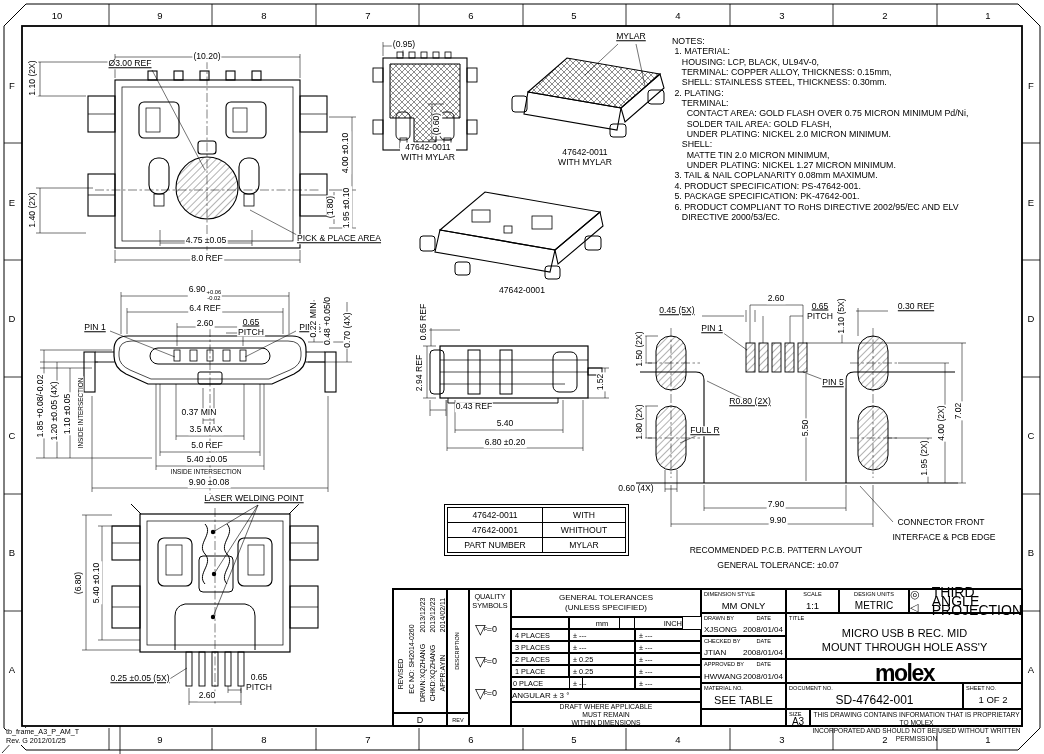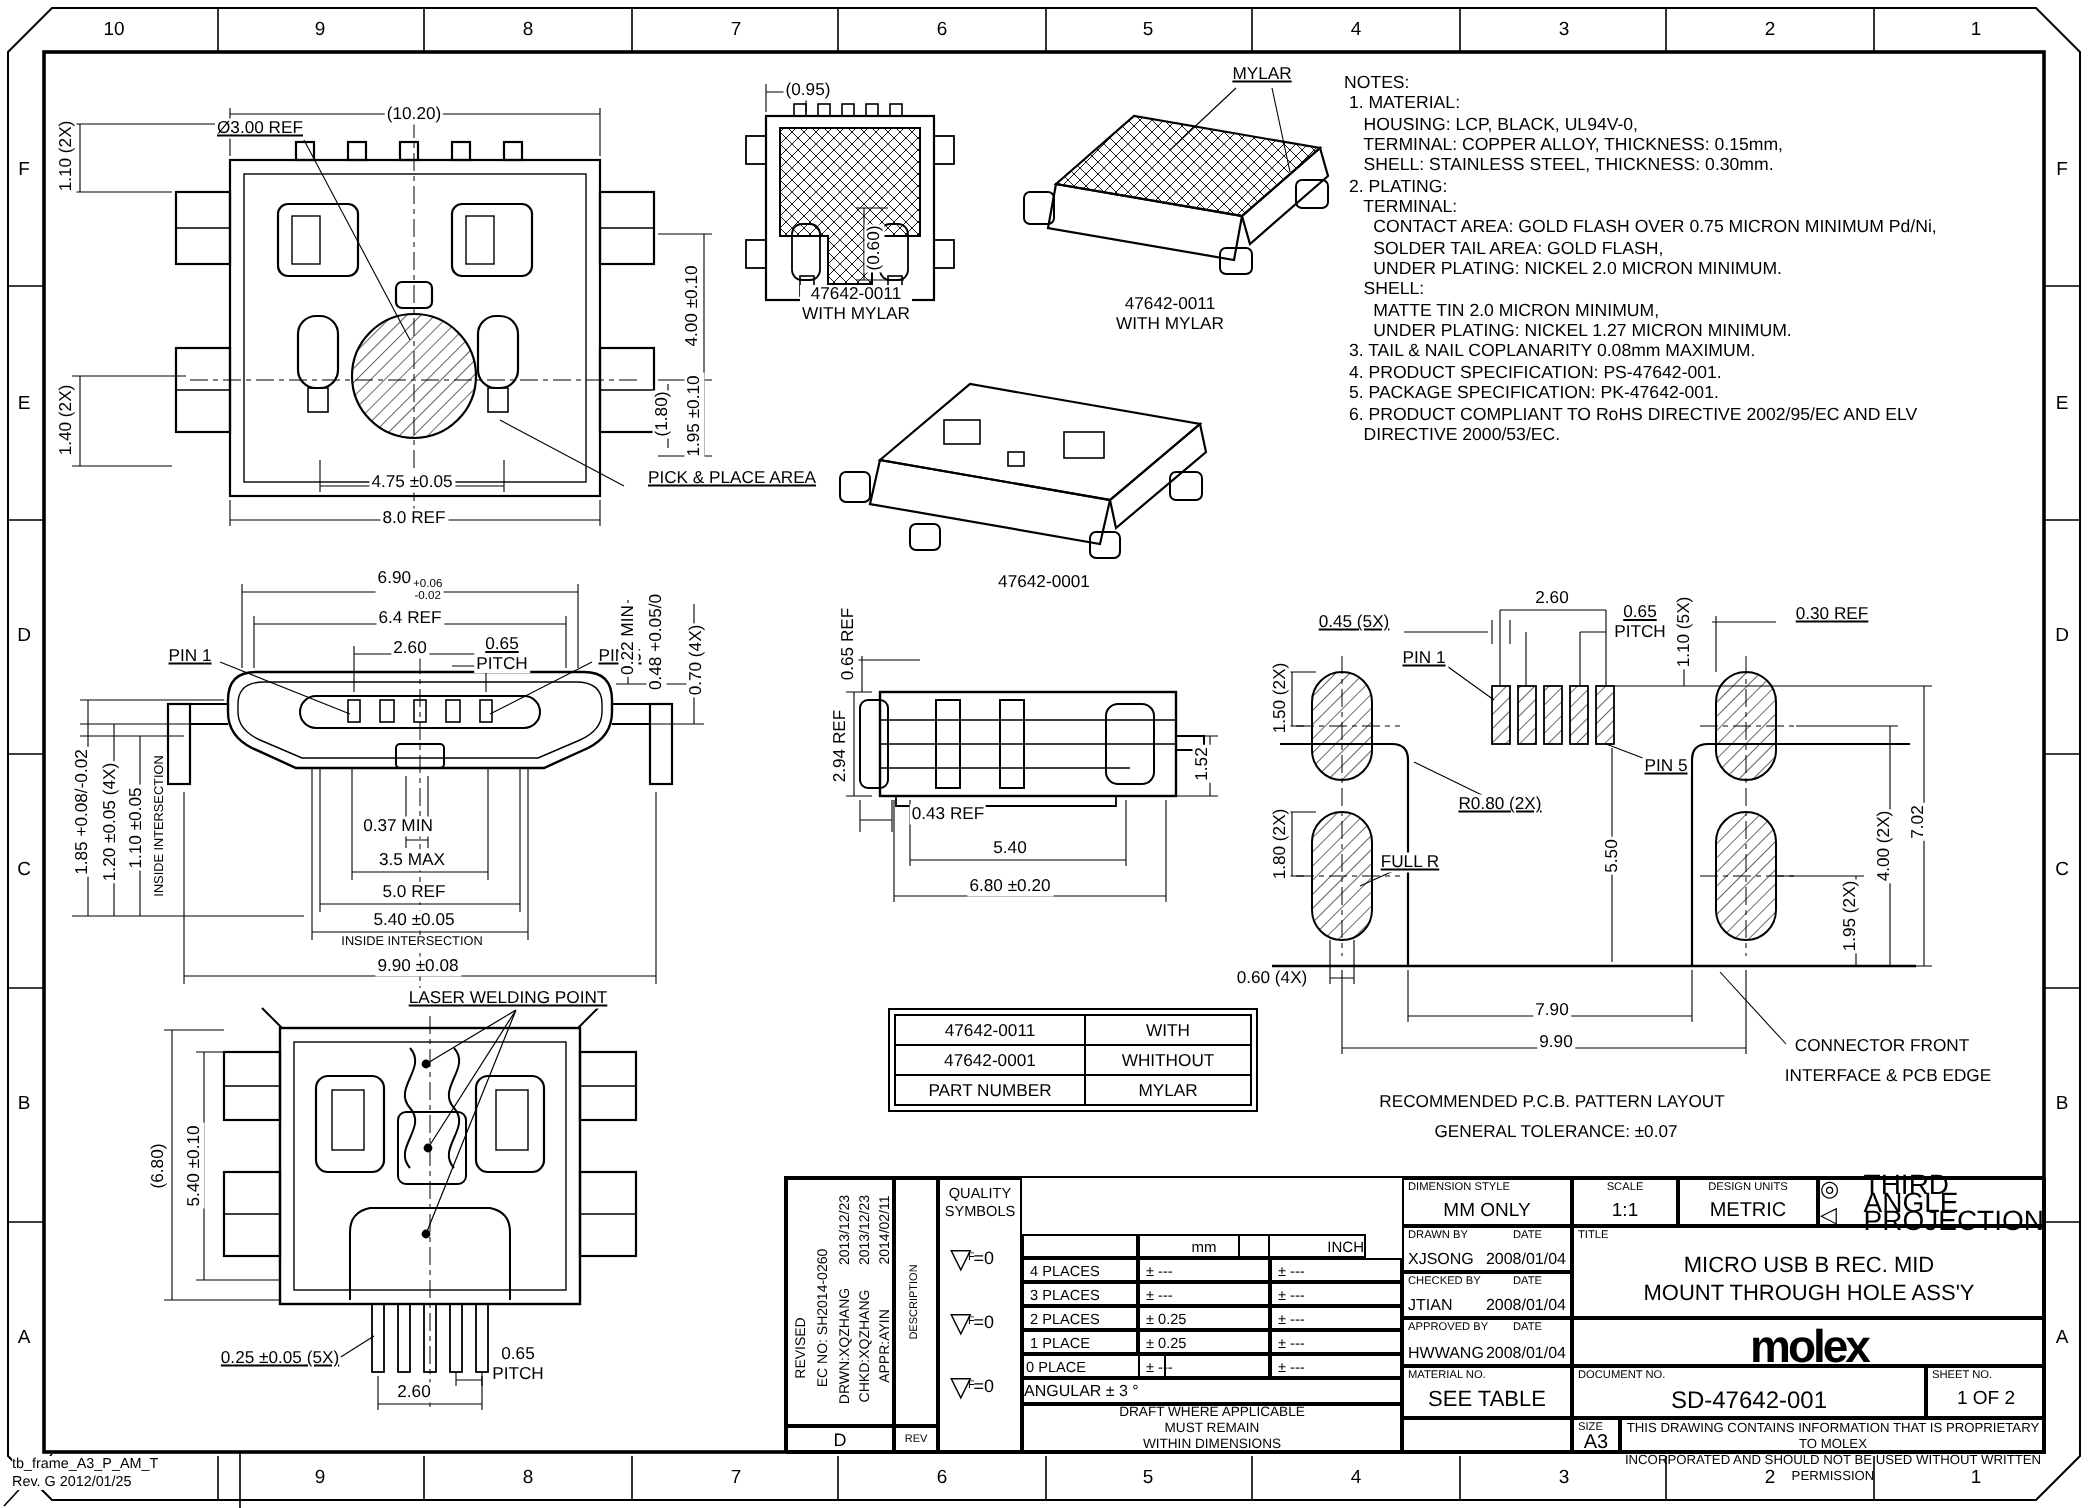--- a/index.html
+++ b/index.html
@@ -326,21 +326,21 @@
 
 <div class="hl" style="left:207px;top:57px">(10.20)</div>
 <div class="hl u" style="left:130px;top:64px">Ø3.00 REF</div>
 <div class="vl" style="left:33px;top:78px">1.10 (2X)</div>
 <div class="vl" style="left:33px;top:210px">1.40 (2X)</div>
 <div class="vl" style="left:346px;top:153px">4.00 ±0.10</div>
 <div class="vl" style="left:331px;top:207px">(1.80)</div>
 <div class="vl" style="left:347px;top:208px">1.95 ±0.10</div>
 <div class="hl" style="left:206px;top:241px">4.75 ±0.05</div>
 <div class="hl" style="left:207px;top:259px">8.0 REF</div>
-<div class="hl u" style="left:366px;top:239px">PICK &amp; PLACE AREA</div>
+<div class="hl u" style="left:339px;top:239px">PICK &amp; PLACE AREA</div>
 
 <div class="hl" style="left:404px;top:45px">(0.95)</div>
 <div class="vl" style="left:437px;top:124px">(0.60)</div>
 <div class="hl" style="left:428px;top:152px">47642-0011
 WITH MYLAR</div>
 
 <div class="hl u nobg" style="left:631px;top:37px">MYLAR</div>
 <div class="hl nobg" style="left:585px;top:157px">47642-0011
 WITH MYLAR</div>
 <div class="hl nobg" style="left:522px;top:291px">47642-0001</div>
@@ -447,20 +447,22 @@
           <span class="qf">F</span>
           <span class="qeq">=0</span>
         </div>
     <div class="qsym" style="top:96px">
           <span class="qtri">▽</span>
           <span class="qf">F</span>
           <span class="qeq">=0</span>
         </div>
   </div>
 
+  <div class="cell" style="left:118px;top:0;width:190px;height:28px;text-align:center;font-size:8px;line-height:10px;padding-top:3px;white-space:pre-line"><span>GENERAL TOLERANCES
+(UNLESS SPECIFIED)</span></div>
   <div class="cell" style="left:118px;top:28px;width:58px;height:12px"></div>
   <div class="cell" style="left:176px;top:28px;width:66px;height:12px;text-align:center;font-size:7.5px;line-height:11px"><span>mm</span></div>
   <div class="cell" style="left:226px;top:28px;width:64px;height:12px;text-align:right;font-size:7.5px;line-height:11px"><span>INCH</span></div>
   <div class="cell" style="left:118px;top:40px;width:58px;height:12px;font-size:7.3px;line-height:11px;padding-left:3px"><span>4 PLACES</span></div>
   <div class="cell" style="left:176px;top:40px;width:66px;height:12px;font-size:7.3px;line-height:11px;padding-left:3px"><span>± ---</span></div>
   <div class="cell" style="left:242px;top:40px;width:66px;height:12px;font-size:7.3px;line-height:11px;padding-left:3px"><span>± ---</span></div>
   <div class="cell" style="left:118px;top:52px;width:58px;height:12px;font-size:7.3px;line-height:11px;padding-left:3px"><span>3 PLACES</span></div>
   <div class="cell" style="left:176px;top:52px;width:66px;height:12px;font-size:7.3px;line-height:11px;padding-left:3px"><span>± ---</span></div>
   <div class="cell" style="left:242px;top:52px;width:66px;height:12px;font-size:7.3px;line-height:11px;padding-left:3px"><span>± ---</span></div>
   <div class="cell" style="left:118px;top:64px;width:58px;height:12px;font-size:7.3px;line-height:11px;padding-left:3px"><span>2 PLACES</span></div>

